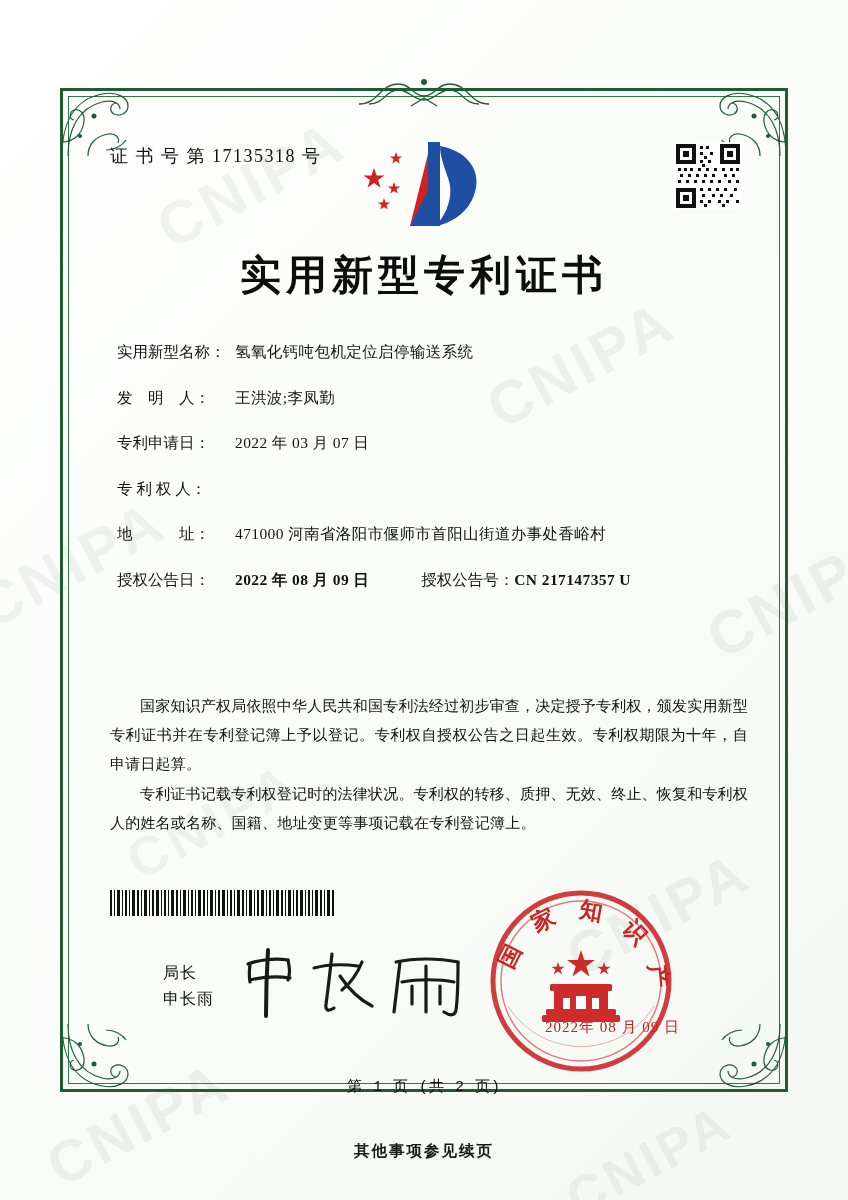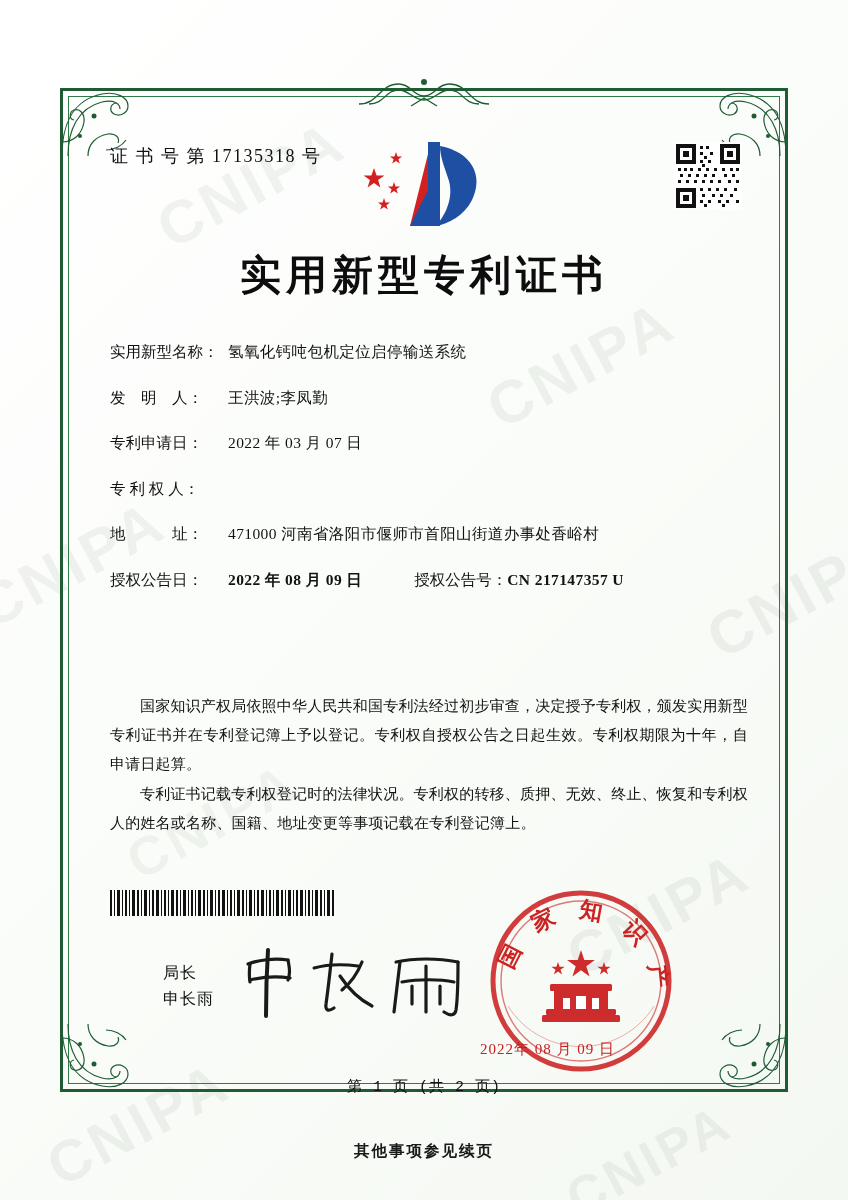--- a/index.html
+++ b/index.html
@@ -103,21 +103,21 @@
     text-align: center;
     font-family: "Liberation Serif", serif;
     font-size: 41px;
     font-weight: bold;
     letter-spacing: 5px;
     color: #0d0d0d;
   }
 
   .fields {
     position: absolute;
-    left: 14px; right: 0; top: 222px;
+    left: 21px; right: 0; top: 222px;
   }
   .field-row {
     display: flex;
     align-items: baseline;
     margin-bottom: 24.5px;
     font-size: 15.5px;
     color: #121212;
   }
   .field-label {
     width: 118px;
@@ -175,23 +175,23 @@
 
   
   .seal {
     position: absolute;
     right: 78px; top: 768px;
     width: 186px; height: 186px;
   }
   .seal svg { width: 100%; height: 100%; display: block; }
   .seal-date {
     position: absolute;
-    right: 72px; top: 920px;
+    right: 72px; top: 898px;
     width: 200px;
-    text-align: left;
+    text-align: right;
     font-size: 15px;
     letter-spacing: 1px;
     color: #c62020;
   }
 
   .page-num {
     position: absolute;
     left: 0; right: 0; bottom: -26px;
     text-align: center;
     font-size: 15px;

